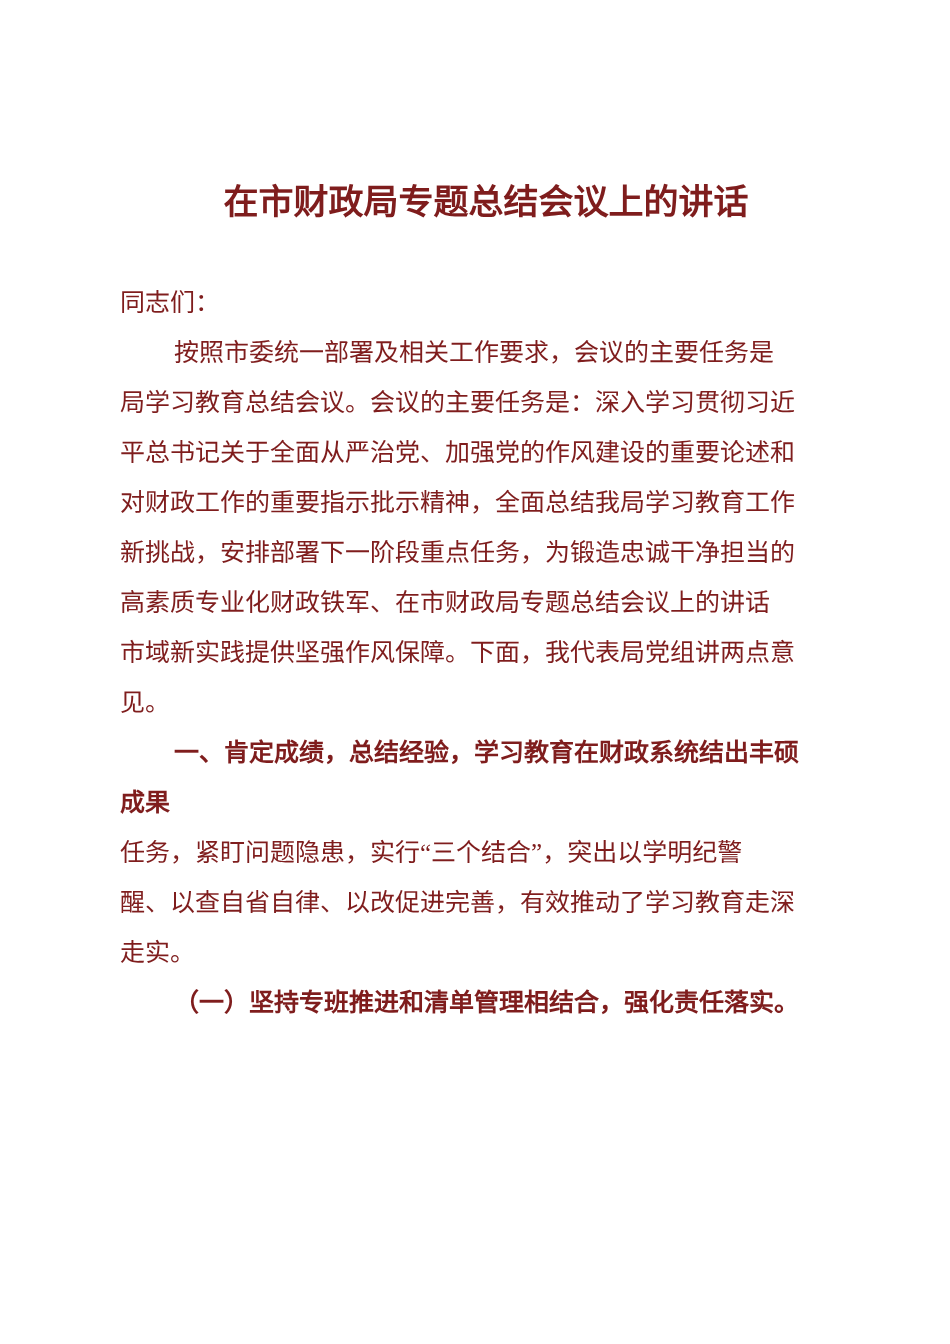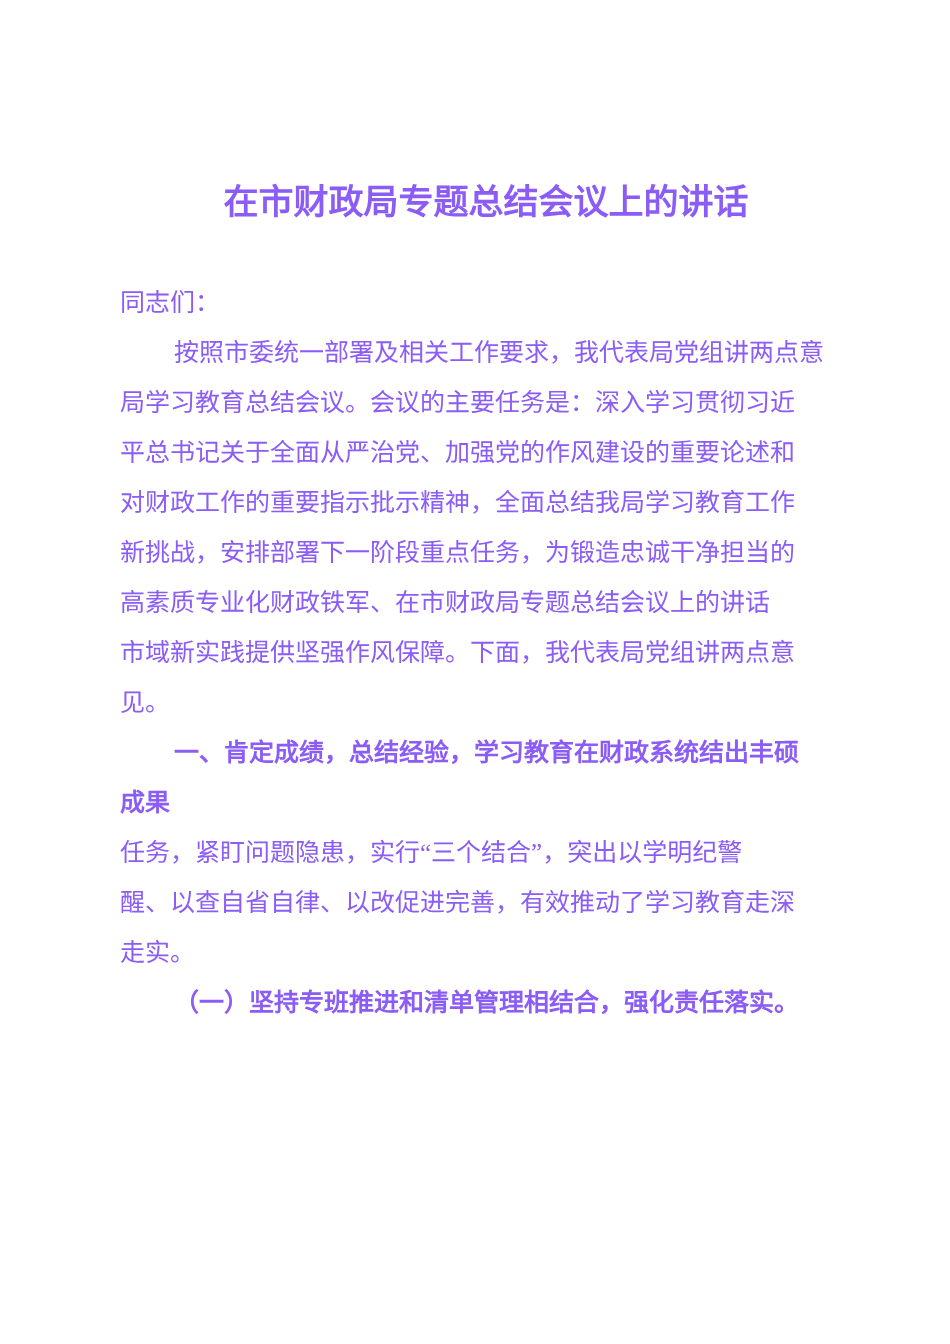--- a/index.html
+++ b/index.html
@@ -5,21 +5,21 @@
   html, body {
     margin: 0;
     padding: 0;
     background: #ffffff;
   }
   .page {
     position: relative;
     width: 950px;
     height: 1344px;
     background: #ffffff;
-    color: #8b5cf6;
+    color: #7f1d1d;
     overflow: hidden;
     border-radius: 24px;
   }
   .text-column {
     position: absolute;
     left: 120px;
     top: 178px;
     width: 732px;
   }
   .doc-title {
@@ -54,21 +54,21 @@
 </head>
 <body>
 
 <div class="page">
   <div class="text-column">
 
     <h1 class="doc-title">在市财政局专题总结会议上的讲话</h1>
 
     <div class="doc-line">同志们：</div>
 
-    <div class="doc-line indent">按照市委统一部署及相关工作要求，我代表局党组讲两点意</div>
+    <div class="doc-line indent">按照市委统一部署及相关工作要求，会议的主要任务是</div>
     <div class="doc-line">局学习教育总结会议。会议的主要任务是：深入学习贯彻习近</div>
     <div class="doc-line">平总书记关于全面从严治党、加强党的作风建设的重要论述和</div>
     <div class="doc-line">对财政工作的重要指示批示精神，全面总结我局学习教育工作</div>
     <div class="doc-line">新挑战，安排部署下一阶段重点任务，为锻造忠诚干净担当的</div>
     <div class="doc-line">高素质专业化财政铁军、在市财政局专题总结会议上的讲话</div>
     <div class="doc-line">市域新实践提供坚强作风保障。下面，我代表局党组讲两点意</div>
     <div class="doc-line">见。</div>
 
     <div class="doc-line indent heading1">一、肯定成绩，总结经验，学习教育在财政系统结出丰硕</div>
     <div class="doc-line heading1">成果</div>

